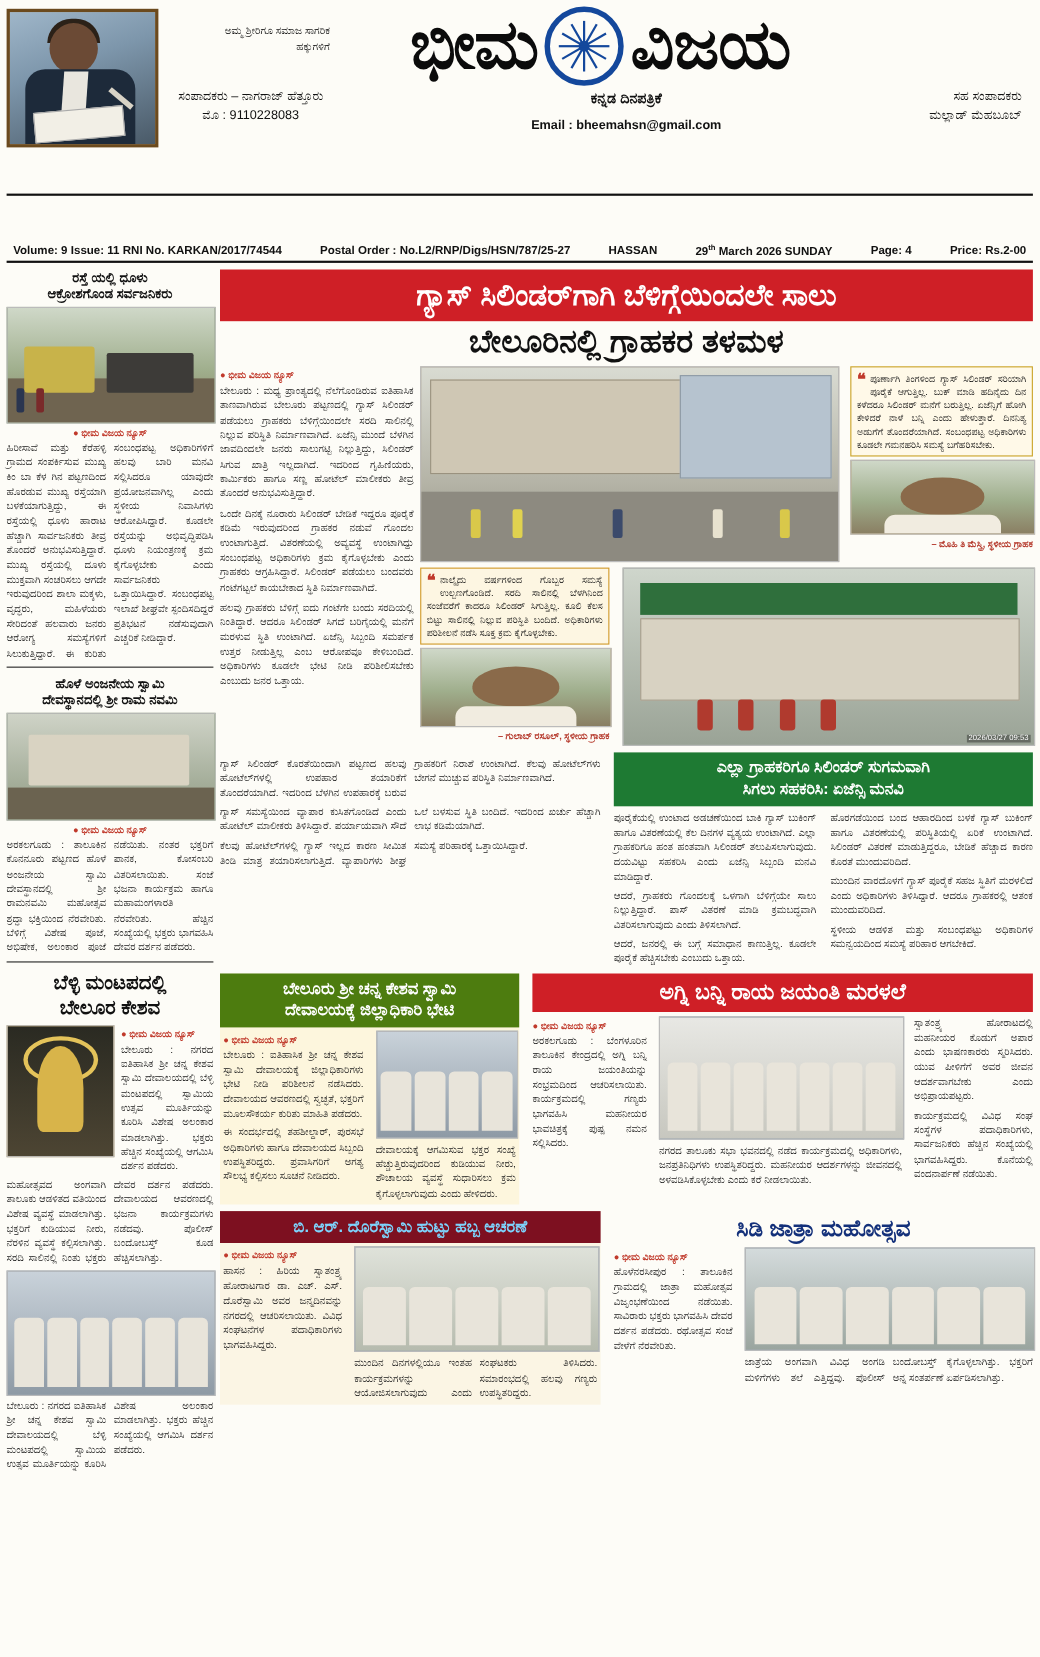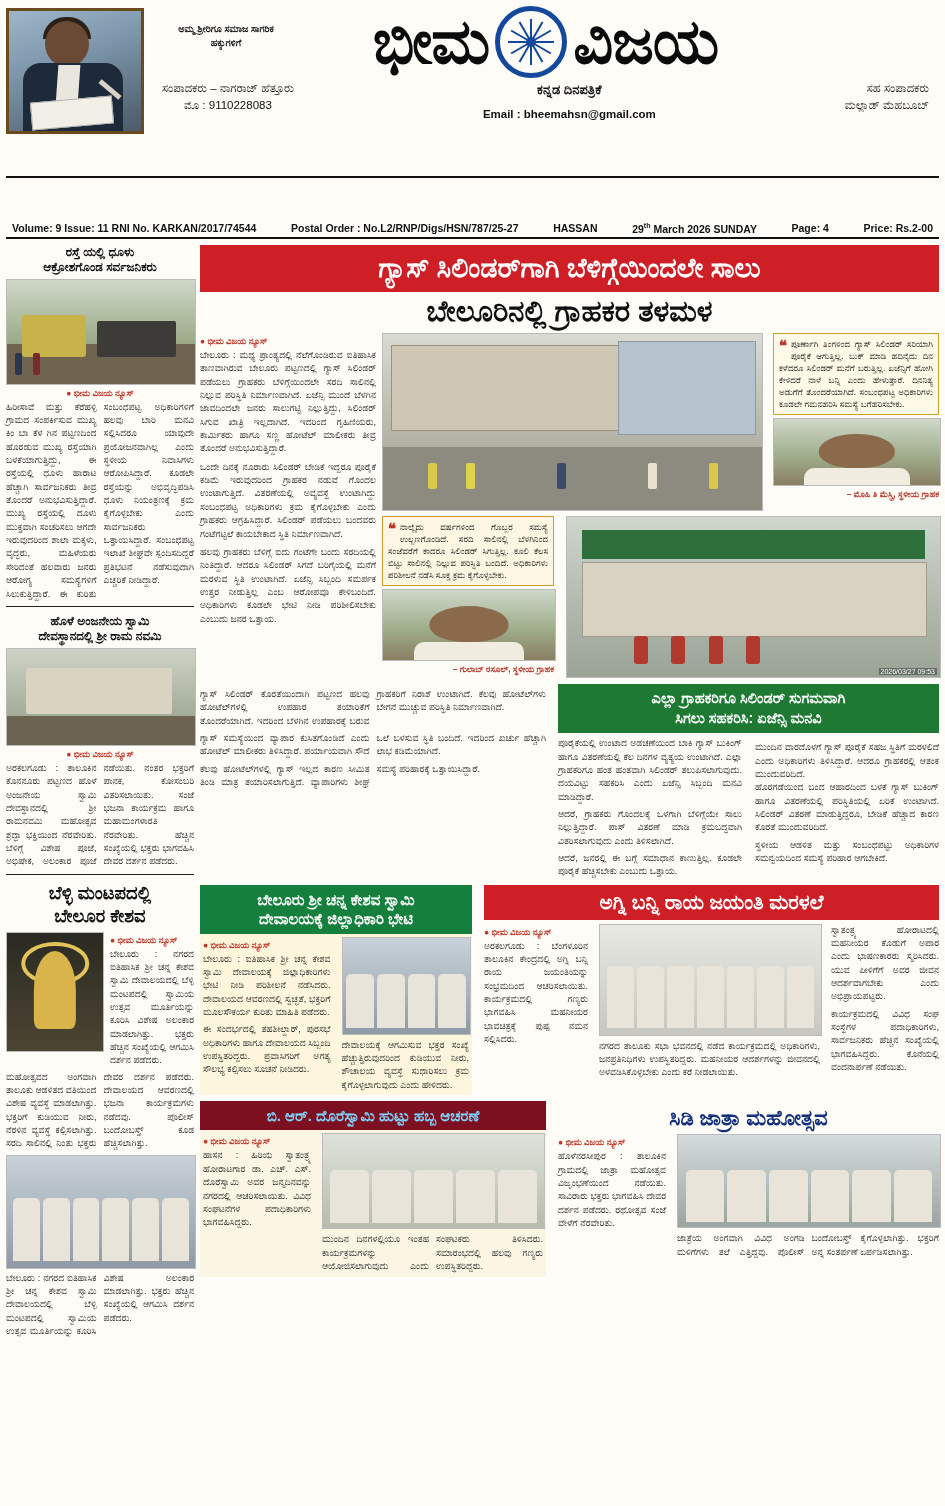--- a/index.html
+++ b/index.html
@@ -28,22 +28,22 @@
   .portrait .body{
     position:absolute;left:14px;top:52px;width:100px;height:70px;border-radius:18px 18px 0 0;
     background:#1d2a3a;
   }
   .portrait .shirt{position:absolute;left:48px;top:54px;width:22px;height:40px;background:#e9e6de;transform:skewX(-4deg);}
   .portrait .book{position:absolute;left:22px;top:88px;width:80px;height:26px;background:#f2efe6;border:1px solid #aaa;transform:rotate(-5deg);}
   .portrait .pen{position:absolute;left:88px;top:76px;width:26px;height:5px;background:#d8d3c6;transform:rotate(40deg);}
 
   .mast-center{flex:1 1 auto;text-align:center;position:relative;}
   .mast-toptext{
-    position:absolute;left:14px;top:18px;width:120px;
-    font-size:9.5px;line-height:1.45;color:#111;text-align:center;font-weight:bold;
+    position:absolute;left:28px;top:18px;width:120px;
+    font-size:9.5px;line-height:1.45;color:#111;text-align:right;
   }
   .title-row{display:flex;align-items:center;justify-content:center;gap:4px;margin-top:2px;}
   .title-k{
     font-family:"Liberation Sans", sans-serif;
     font-weight:bold;font-size:62px;letter-spacing:-1px;line-height:1;color:#0b0b0b;
   }
   .chakra{
     width:62px;height:62px;border-radius:50%;
     border:5px solid #14489c;position:relative;flex:0 0 auto;margin:0 2px;
   }
@@ -113,21 +113,21 @@
   }
   .head-blue{
     background:#1d3fa0;color:#fff;font-weight:bold;text-align:center;
     font-size:17px;line-height:1.3;padding:5px 4px;
   }
   .head-green{
     background:#1e7a33;color:#fff;font-weight:bold;text-align:center;
     font-size:14.5px;line-height:1.35;padding:5px 17px;
   }
   .head-orange{
-    background:#15803d;color:#fff;font-weight:bold;text-align:center;
+    background:#4d7c0f;color:#fff;font-weight:bold;text-align:center;
     font-size:15px;line-height:1.3;padding:5px 4px;
   }
   .head-red2{
     background:#cf1f26;color:#fff;font-weight:bold;text-align:center;
     font-size:20px;line-height:1.25;padding:5px 4px;
   }
   .head-maroon{
     background:#7d1020;color:#7dd3fc;font-weight:bold;text-align:center;
     font-size:15px;line-height:1.3;padding:5px 4px;
   }
@@ -369,22 +369,22 @@
         <div style="flex:1 1 auto;margin-left:6px">
           <div class="head-green" style="white-space:pre-line">ಎಲ್ಲಾ ಗ್ರಾಹಕರಿಗೂ ಸಿಲಿಂಡರ್ ಸುಗಮವಾಗಿ
 ಸಿಗಲು ಸಹಕರಿಸಿ: ಏಜೆನ್ಸಿ ಮನವಿ</div>
           <div class="flex" style="margin-top:4px">
             <div style="flex:1 1 50%">
               <div class="body-text">ಪೂರೈಕೆಯಲ್ಲಿ ಉಂಟಾದ ಅಡಚಣೆಯಿಂದ ಬಾಕಿ ಗ್ಯಾಸ್ ಬುಕಿಂಗ್ ಹಾಗೂ ವಿತರಣೆಯಲ್ಲಿ ಕೆಲ ದಿನಗಳ ವ್ಯತ್ಯಯ ಉಂಟಾಗಿದೆ. ಎಲ್ಲಾ ಗ್ರಾಹಕರಿಗೂ ಹಂತ ಹಂತವಾಗಿ ಸಿಲಿಂಡರ್ ತಲುಪಿಸಲಾಗುವುದು. ದಯವಿಟ್ಟು ಸಹಕರಿಸಿ ಎಂದು ಏಜೆನ್ಸಿ ಸಿಬ್ಬಂದಿ ಮನವಿ ಮಾಡಿದ್ದಾರೆ.</div>
               <div class="body-text" style="margin-top:4px">ಆದರೆ, ಗ್ರಾಹಕರು ಗೊಂದಲಕ್ಕೆ ಒಳಗಾಗಿ ಬೆಳಿಗ್ಗೆಯೇ ಸಾಲು ನಿಲ್ಲುತ್ತಿದ್ದಾರೆ. ಪಾಸ್ ವಿತರಣೆ ಮಾಡಿ ಕ್ರಮಬದ್ಧವಾಗಿ ವಿತರಿಸಲಾಗುವುದು ಎಂದು ತಿಳಿಸಲಾಗಿದೆ.</div>
               <div class="body-text" style="margin-top:4px">ಆದರೆ, ಜನರಲ್ಲಿ ಈ ಬಗ್ಗೆ ಸಮಾಧಾನ ಕಾಣುತ್ತಿಲ್ಲ. ಕೂಡಲೇ ಪೂರೈಕೆ ಹೆಚ್ಚಿಸಬೇಕು ಎಂಬುದು ಒತ್ತಾಯ.</div>
             </div>
             <div style="flex:1 1 50%;margin-left:7px">
+              <div class="body-text">ಹೊರಗಡೆಯಿಂದ ಬಂದ ಆಹಾರದಿಂದ ಬಳಕೆ ಗ್ಯಾಸ್ ಬುಕಿಂಗ್ ಹಾಗೂ ವಿತರಣೆಯಲ್ಲಿ ಪರಿಸ್ಥಿತಿಯಲ್ಲಿ ಏರಿಕೆ ಉಂಟಾಗಿದೆ. ಸಿಲಿಂಡರ್ ವಿತರಣೆ ಮಾಡುತ್ತಿದ್ದರೂ, ಬೇಡಿಕೆ ಹೆಚ್ಚಾದ ಕಾರಣ ಕೊರತೆ ಮುಂದುವರಿದಿದೆ.</div>
               <div class="body-text" style="margin-top:4px">ಮುಂದಿನ ವಾರದೊಳಗೆ ಗ್ಯಾಸ್ ಪೂರೈಕೆ ಸಹಜ ಸ್ಥಿತಿಗೆ ಮರಳಲಿದೆ ಎಂದು ಅಧಿಕಾರಿಗಳು ತಿಳಿಸಿದ್ದಾರೆ. ಆದರೂ ಗ್ರಾಹಕರಲ್ಲಿ ಆತಂಕ ಮುಂದುವರಿದಿದೆ.</div>
-              <div class="body-text">ಹೊರಗಡೆಯಿಂದ ಬಂದ ಆಹಾರದಿಂದ ಬಳಕೆ ಗ್ಯಾಸ್ ಬುಕಿಂಗ್ ಹಾಗೂ ವಿತರಣೆಯಲ್ಲಿ ಪರಿಸ್ಥಿತಿಯಲ್ಲಿ ಏರಿಕೆ ಉಂಟಾಗಿದೆ. ಸಿಲಿಂಡರ್ ವಿತರಣೆ ಮಾಡುತ್ತಿದ್ದರೂ, ಬೇಡಿಕೆ ಹೆಚ್ಚಾದ ಕಾರಣ ಕೊರತೆ ಮುಂದುವರಿದಿದೆ.</div>
               <div class="body-text" style="margin-top:4px">ಸ್ಥಳೀಯ ಆಡಳಿತ ಮತ್ತು ಸಂಬಂಧಪಟ್ಟು ಅಧಿಕಾರಿಗಳ ಸಮನ್ವಯದಿಂದ ಸಮಸ್ಯೆ ಪರಿಹಾರ ಆಗಬೇಕಿದೆ.</div>
             </div>
           </div>
         </div>
       </div>
 
       <div class="flex" style="margin-top:6px;align-items:flex-start">
 
         <div style="width:272px;flex:0 0 272px" class="box-yellow">
           <div class="head-orange" style="white-space:pre-line">ಬೇಲೂರು ಶ್ರೀ ಚನ್ನ ಕೇಶವ ಸ್ವಾಮಿ

